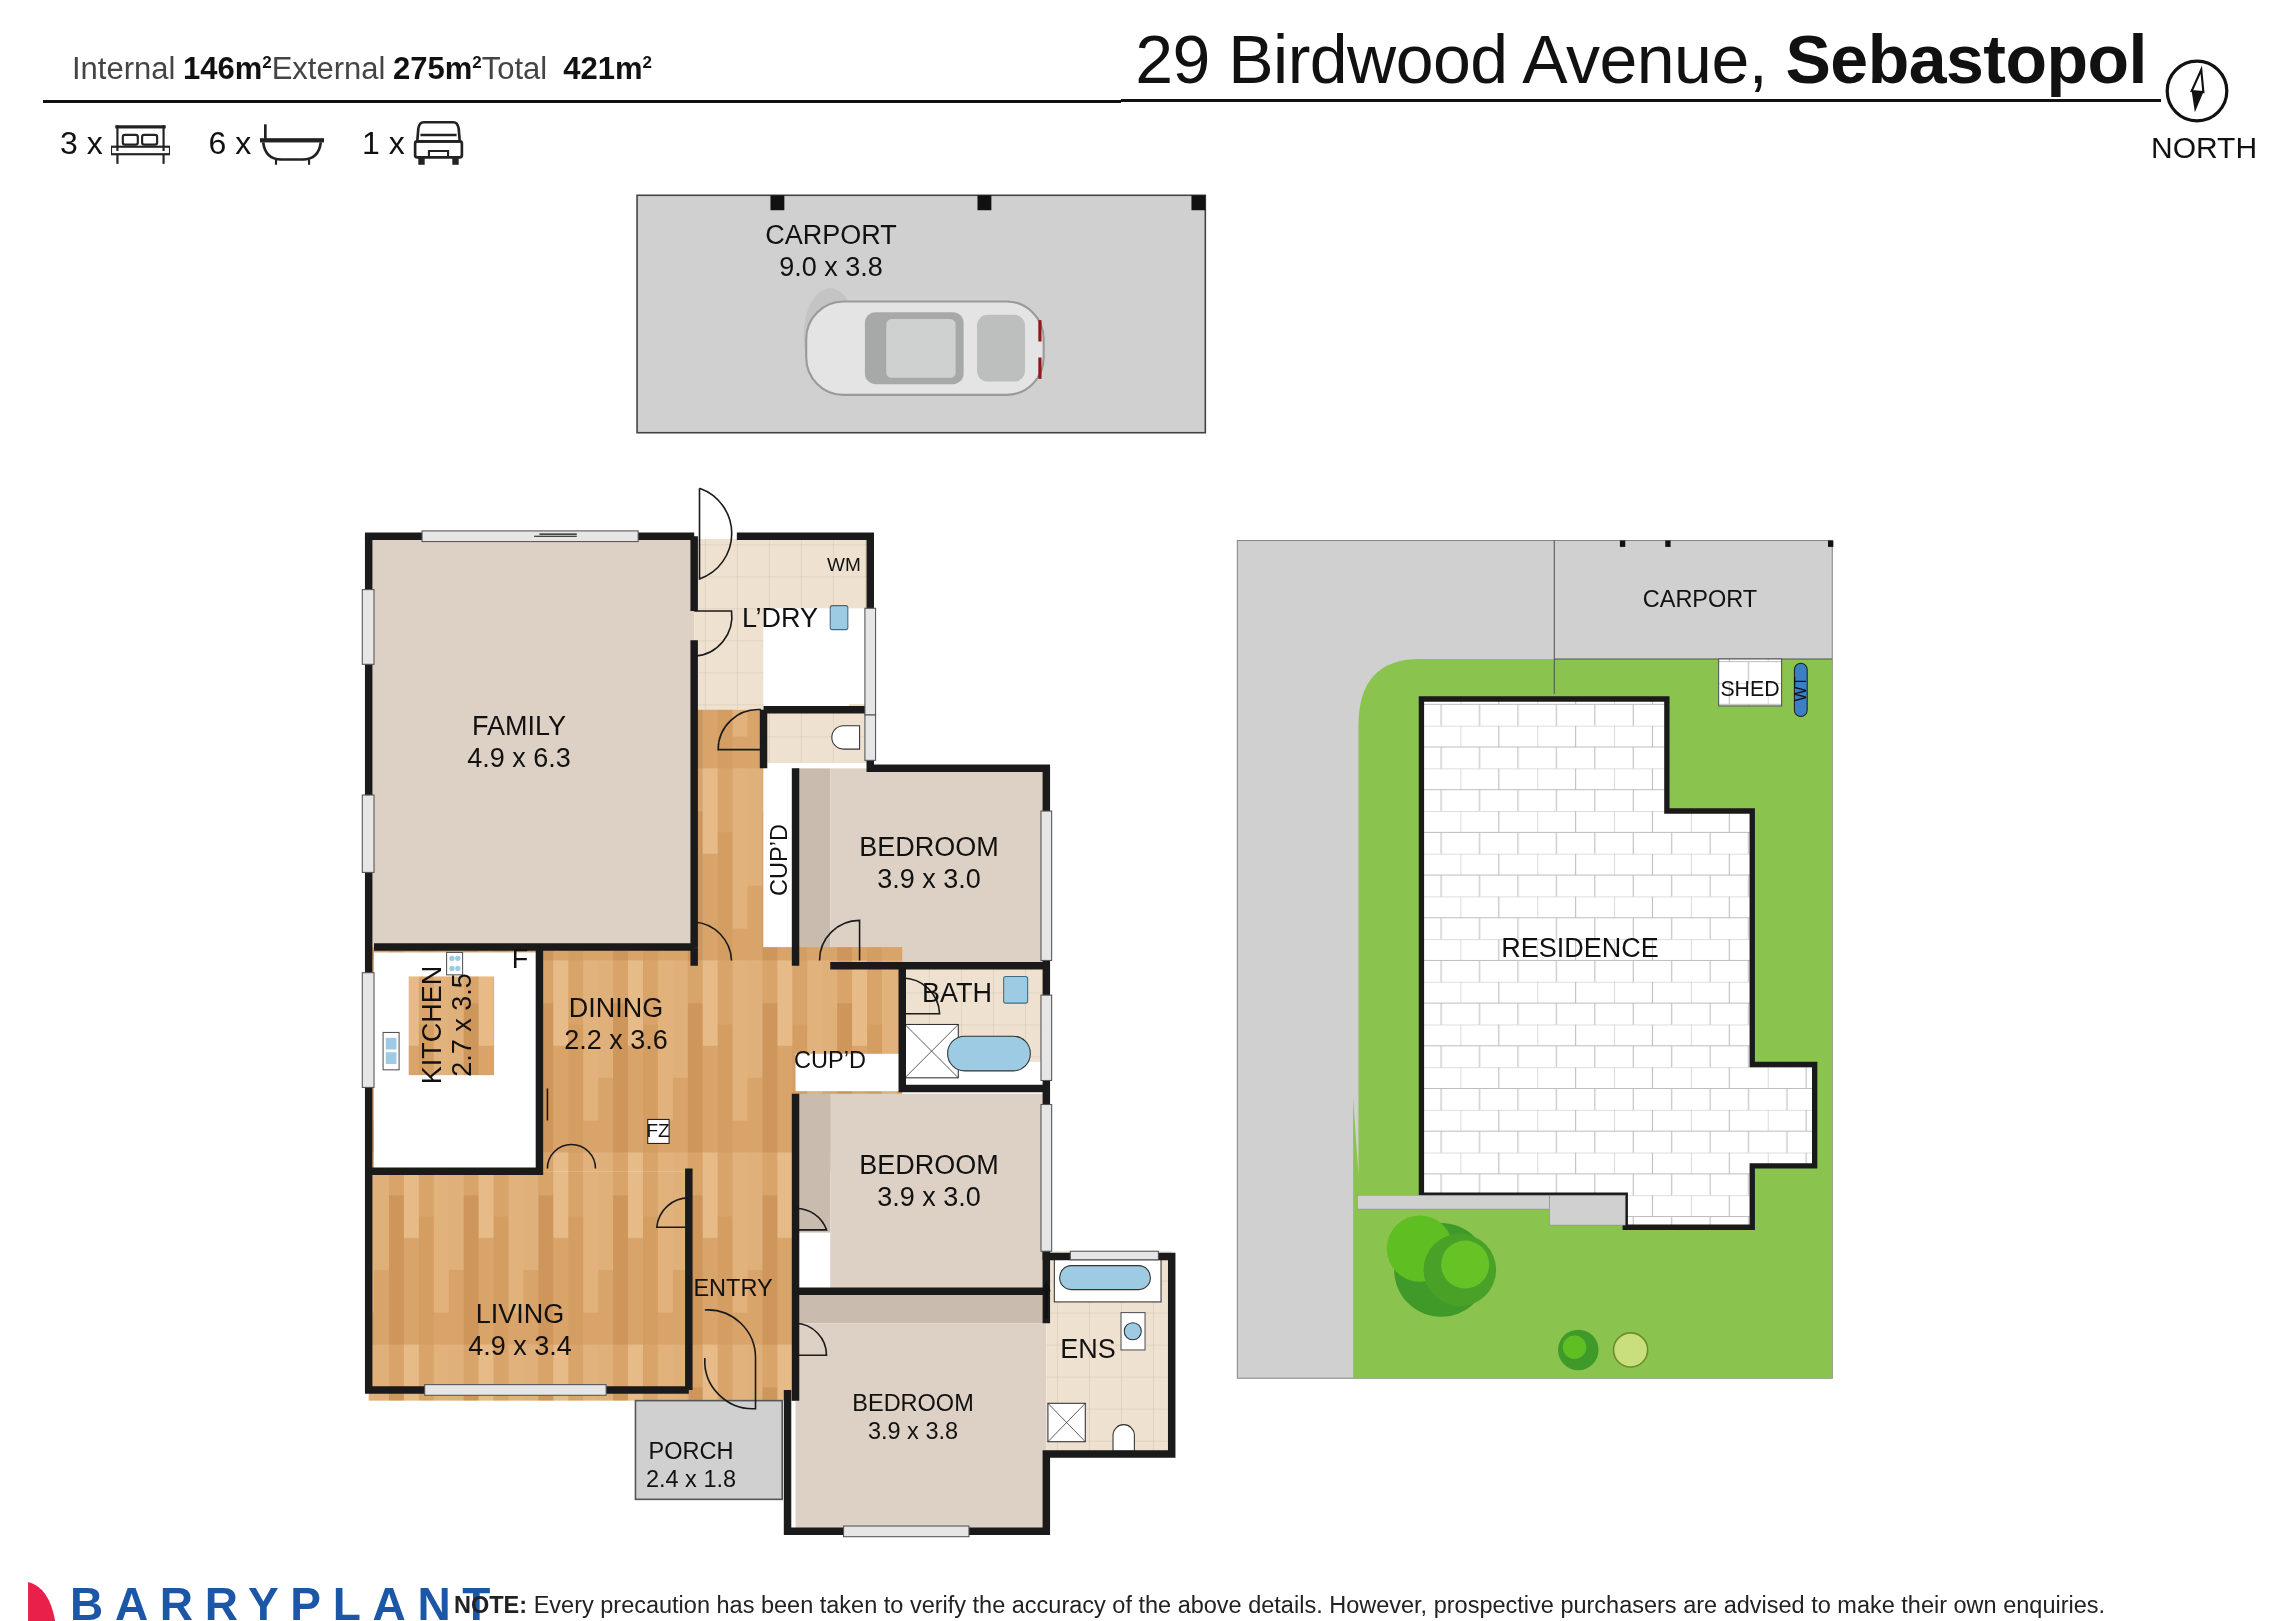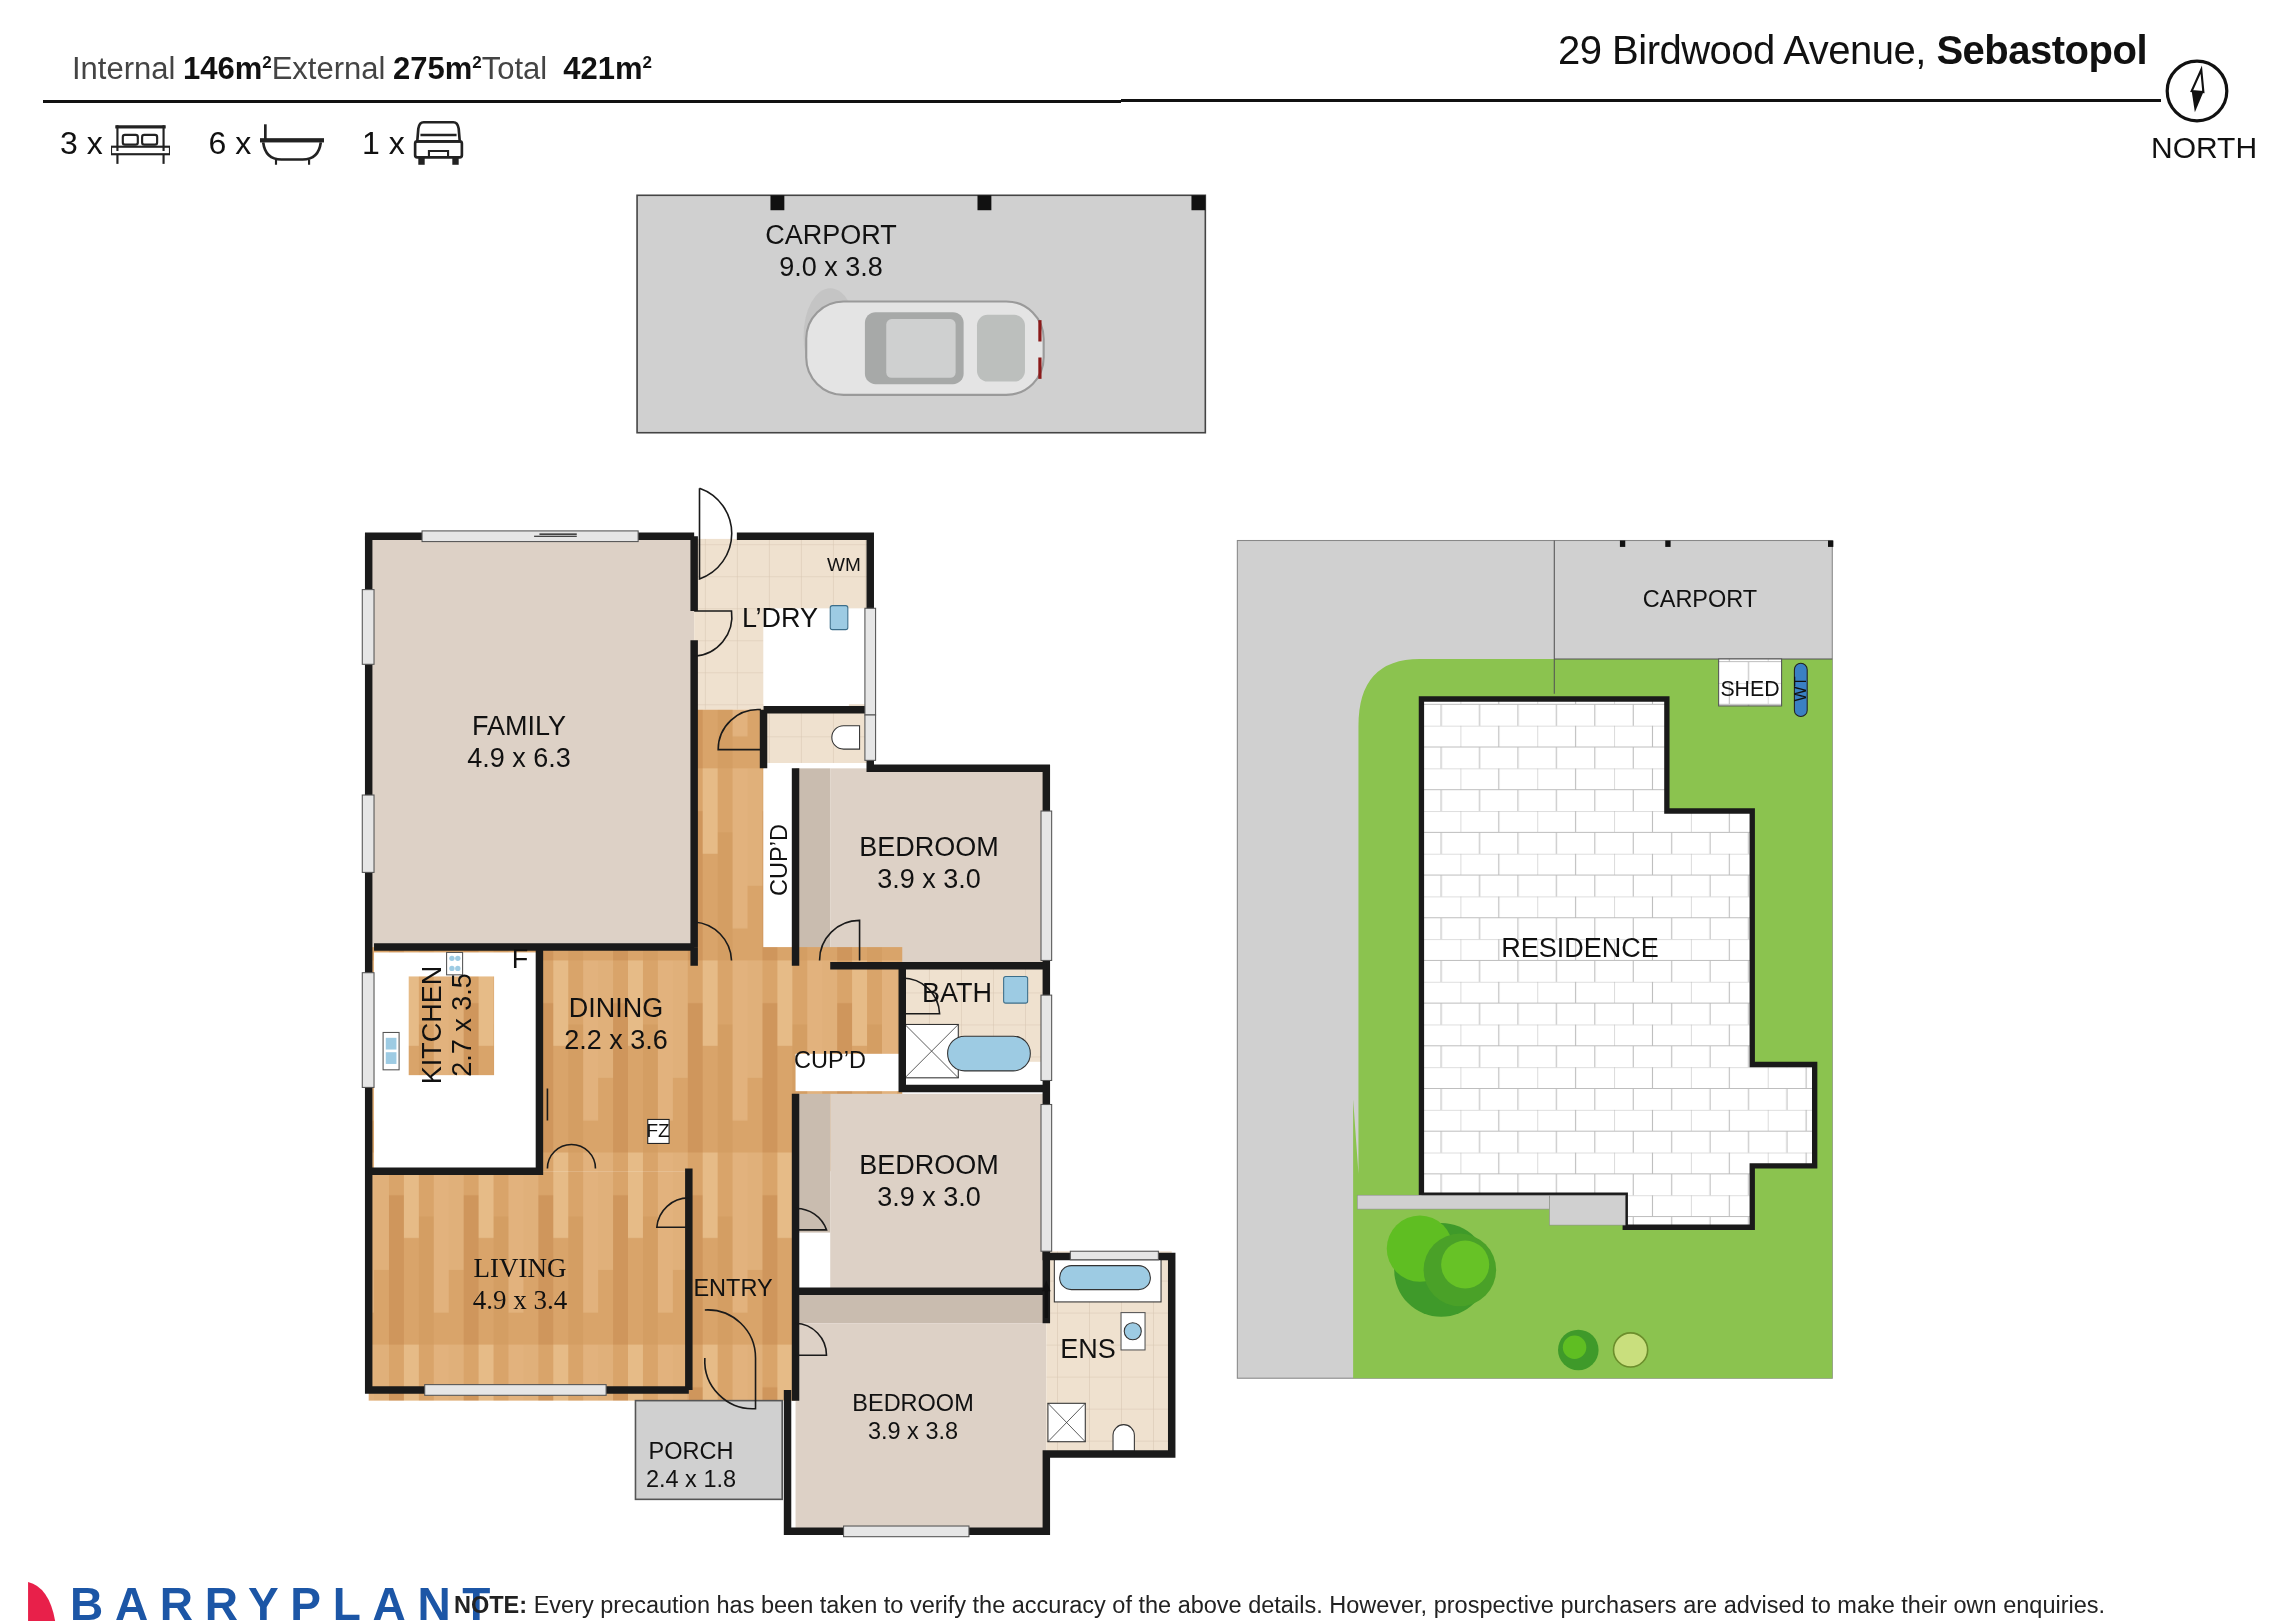--- a/index.html
+++ b/index.html
@@ -5,21 +5,21 @@
   html, body { margin:0; padding:0; background:#ffffff; }
   body { width:2273px; height:1621px; position:relative; overflow:hidden; font-family:"Liberation Sans", "DejaVu Sans", sans-serif; color:#111; }
   .abs { position:absolute; }
   
   .stats { left:43px; top:51px; font-size:31px; display:flex; align-items:baseline; font-weight:300; color:#333;margin-left:29px; }
   .stats .lbl { font-weight:300; color:#444; }
   .stats .val { font-weight:700; color:#111; margin-left:7.5px; }
   .stats sup { font-size:17px; }
   .rule-left { left:43px; top:100px; width:1078px; height:2.7px; background:#111; }
   .rule-right { left:1121px; top:99px; width:1040px; height:2.7px; background:#111; }
-  .title { right:126px; top:28px; font-size:40px; font-weight:300; letter-spacing:-0.5px; white-space:nowrap; }
+  .title { right:126px; top:20px; font-size:68px; font-weight:300; letter-spacing:-0.5px; white-space:nowrap; }
   .title b { font-weight:700; }
   .compass { left:2164px; top:58px; width:66px; height:66px; }
   .north { left:2151px; top:131px; width:96px; text-align:center; font-size:30px; font-weight:300; }
   .counts { left:43px; top:120px; display:flex; align-items:center; gap:21.3px; font-size:32px; }
   .counts .grp { display:flex; align-items:center; gap:8.5px;margin-left:17px; }
   
   .lbl-room { position:absolute; text-align:center; font-size:27px; line-height:1.2; color:#111; white-space:nowrap; transform:translate(-50%,-50%); }
   .lbl-room.small { font-size:23.5px; }
   .lbl-room.rot { transform:translate(-50%,-50%) rotate(-90deg); }
   .brand { left:28px; top:1577px; display:flex; align-items:center; gap:14px; }
@@ -271,21 +271,21 @@
   <div>DINING</div>
   <div>2.2 x 3.6</div>
 </div>
 <div class="lbl-room" style="left:957px;top:993px;">BATH</div>
 <div class="lbl-room small" style="left:830px;top:1060px;">CUP’D</div>
 <div class="lbl-room small" style="left:658px;top:1131px;font-size:19px;">FZ</div>
 <div class="lbl-room" style="left:929px;top:1181px;">
   <div>BEDROOM</div>
   <div>3.9 x 3.0</div>
 </div>
-<div class="lbl-room" style="left:520px;top:1284px;font-family:Liberation Serif, serif;">
+<div class="lbl-room" style="left:520px;top:1330px;">
   <div>LIVING</div>
   <div>4.9 x 3.4</div>
 </div>
 <div class="lbl-room small" style="left:733px;top:1288px;text-align:right;">ENTRY</div>
 <div class="lbl-room" style="left:1088px;top:1349px;">ENS</div>
 <div class="lbl-room small" style="left:913px;top:1417px;">
   <div>BEDROOM</div>
   <div>3.9 x 3.8</div>
 </div>
 <div class="lbl-room small" style="left:691px;top:1465px;">

